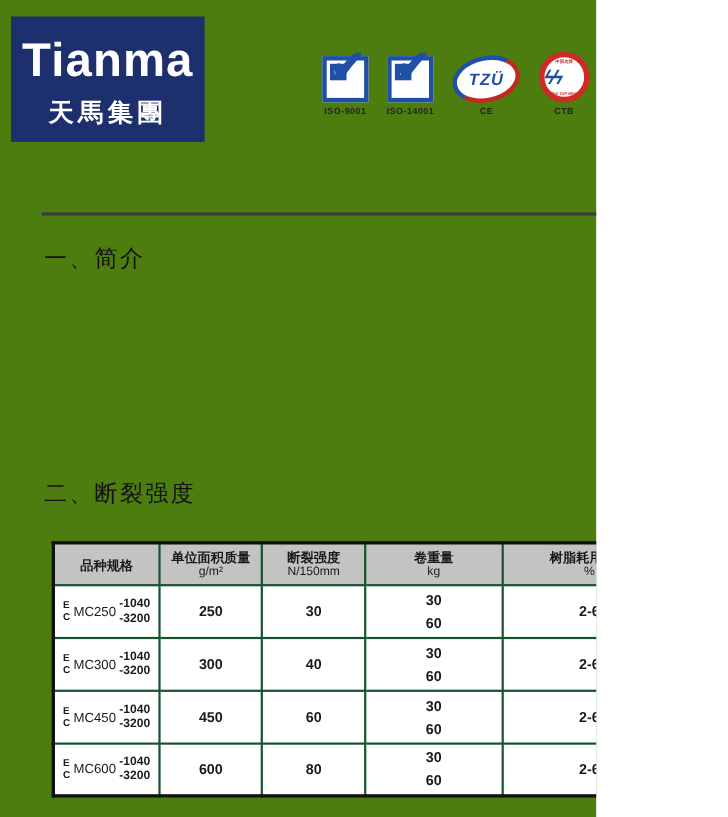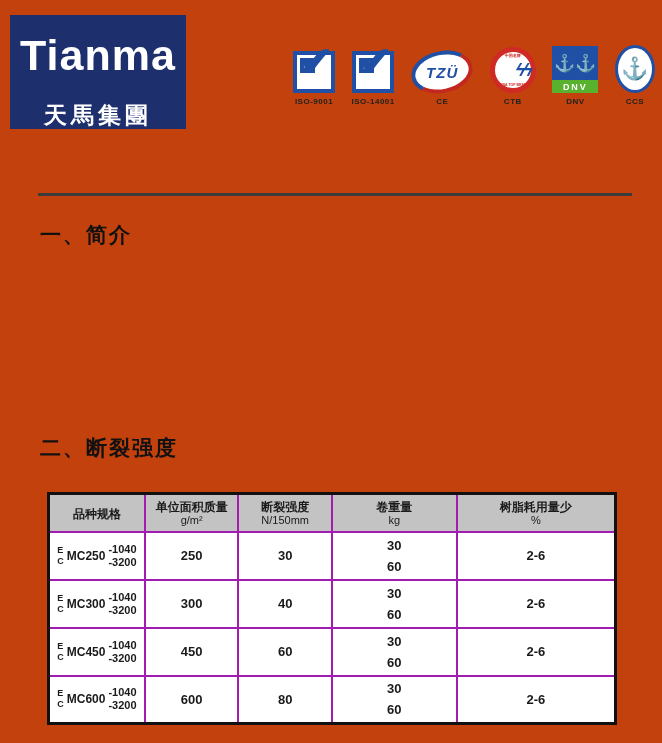--- a/index.html
+++ b/index.html
@@ -2,29 +2,29 @@
 <html><head>
 <meta charset="utf-8">
 <style>
   * { box-sizing: border-box; margin: 0; padding: 0; }
   html,body { width:662px; height:743px; }
   body {
     font-family:"Liberation Sans", sans-serif;
     background:#ffffff;
     color:#1a1a1a;
   }
-  .page { position:relative; width:662px; height:743px; background:#c2410c; overflow:hidden; }
+  .page { position:relative; width:542px; height:743px; background:#4d7c0f; overflow:hidden; }
 
   
   .logo {
     position:absolute; left:10px; top:15px; width:176px; height:114px;
     background:#1d2f6d; color:#ffffff; text-align:center;
   }
   .logo-en { font-size:43px; font-weight:bold; margin-top:16px; letter-spacing:1px; }
-  .logo-cn { font-size:23px; font-weight:bold; margin-top:20px; letter-spacing:4px; }
+  .logo-cn { font-size:23px; font-weight:bold; margin-top:7px; letter-spacing:4px; }
 
   .certs {
     position:absolute; left:293px; top:28px; width:362px; height:78px;
     display:flex; align-items:flex-end; justify-content:space-between;
   }
   .cert { display:flex; flex-direction:column; align-items:center; }
   .cert-label { font-size:8px; font-weight:bold; color:#222; margin-top:4px; letter-spacing:0.5px; }
 
   .iso-badge {
     position:relative; width:42px; height:42px;
@@ -45,21 +45,21 @@
     border:4px solid; border-color:#2050a5 #c2281f #c2281f #2050a5;
     transform:rotate(-12deg);
     display:flex; align-items:center; justify-content:center;
     background:#fff;
   }
   .ce-text { font-size:15px; font-weight:bold; font-style:italic; color:#2050a5; transform:rotate(12deg); letter-spacing:1px; }
 
   .ctb-badge {
     position:relative; width:46px; height:46px; border-radius:50%;
     border:5px solid #cf2a24; background:#fff;
-    display:flex; align-items:center; justify-content:flex-end;
+    display:flex; align-items:center; justify-content:flex-start;
   }
   .ctb-bolts { font-size:18px; font-weight:bold; font-style:italic; color:#2050a5; letter-spacing:-2px; }
   .ctb-top-text { position:absolute; top:1px; left:0; right:0; text-align:center; font-size:4px; color:#cf2a24; font-weight:bold; }
   .ctb-bottom-text { position:absolute; bottom:1px; left:0; right:0; text-align:center; font-size:3.5px; color:#cf2a24; font-weight:bold; }
 
   .dnv-badge { width:46px; display:flex; flex-direction:column; }
   .dnv-top {
     height:34px; background:#2050a5; color:#fff;
     display:flex; align-items:center; justify-content:center; gap:2px;
     font-size:17px;
@@ -76,52 +76,52 @@
     font-size:22px; color:#2050a5;
   }
 
   
   .doc-title {
     position:absolute; left:40px; top:156px;
     font-size:26px; font-weight:bold; letter-spacing:3px; color:#111;
   }
   .title-rule { position:absolute; left:38px; top:193px; width:594px; height:3px; background:#3c3c3c; }
 
-  .sec-heading { font-size:21px; font-weight:bold; letter-spacing:2px; color:#111; position:absolute; left:40px; }
+  .sec-heading { font-size:21px; font-weight:normal; letter-spacing:2px; color:#111; position:absolute; left:40px; }
   .sec1 { top:221px; }
   .sec2 { top:434px; }
 
   .intro {
     position:absolute; left:40px; top:261px; width:594px;
     font-size:13.5px; font-weight:bold; line-height:27px;
     text-align:justify; color:#1c1c1c;
   }
   .intro p { text-indent:2em; }
 
   
   .spec-table {
     position:absolute; left:47px; top:492px; width:570px;
     border-collapse:collapse; table-layout:fixed;
     border:3px solid #111;
     text-align:center;
   }
-  .spec-table th, .spec-table td { border:2px solid #a21caf; }
+  .spec-table th, .spec-table td { border:2px solid #14532d; }
   .spec-table thead tr { height:38px; background:#c3c3c3; }
   .spec-table th { font-size:12px; font-weight:bold; line-height:13px; padding-top:3px; }
   .th-sub { font-size:11px; font-weight:normal; }
   .spec-table tbody tr { height:48px; background:#fff; }
   .spec-table td { font-size:13px; font-weight:bold; }
 
   .col1 { width:17%; } .col2 { width:16.5%; } .col3 { width:16.5%; }
   .col4 { width:22%; } .col5 { width:28%; }
 
   .spec-cell { display:flex; align-items:center; justify-content:center; gap:3px; }
   .stack { display:flex; flex-direction:column; align-items:flex-start; font-size:9px; line-height:11px; font-weight:bold; }
   .stack.suffix { font-size:11px; line-height:13px; }
-  .model { font-size:12px; font-weight:bold; letter-spacing:0; }
+  .model { font-size:12px; font-weight:normal; letter-spacing:0; }
   .weight-stack { display:flex; flex-direction:column; line-height:21px; font-size:13px; font-weight:bold; }
 </style>
 </head>
 <body>
 
 <div class="page">
 
   <div class="logo">
     <div class="logo-en">Tianma</div>
     <div class="logo-cn">天馬集團</div>

